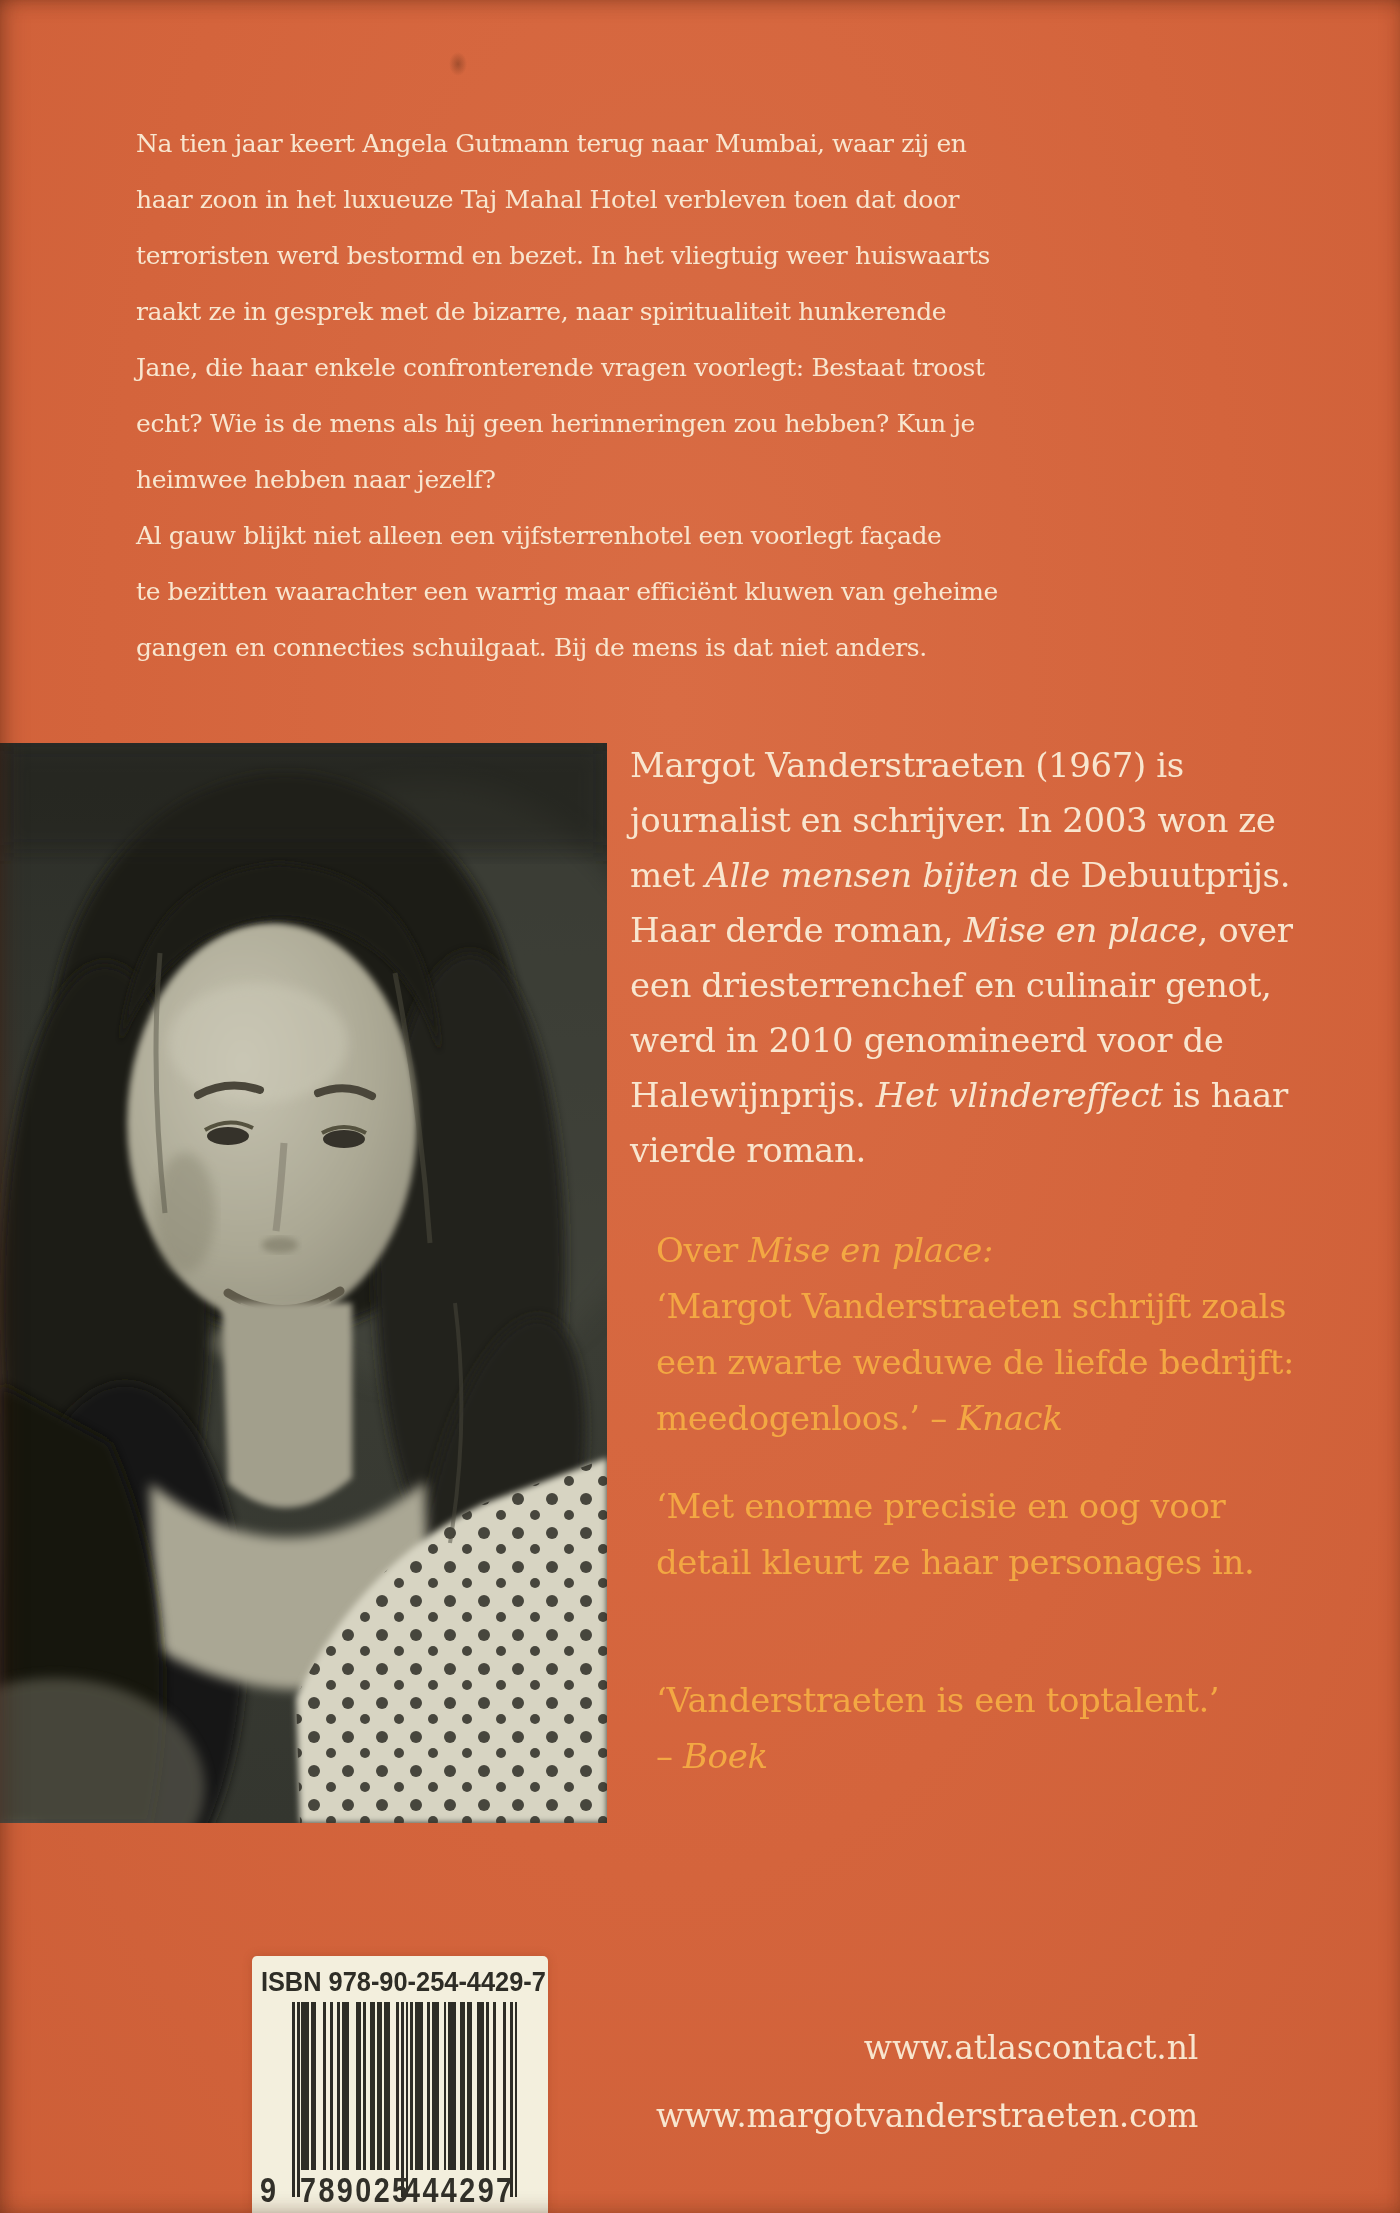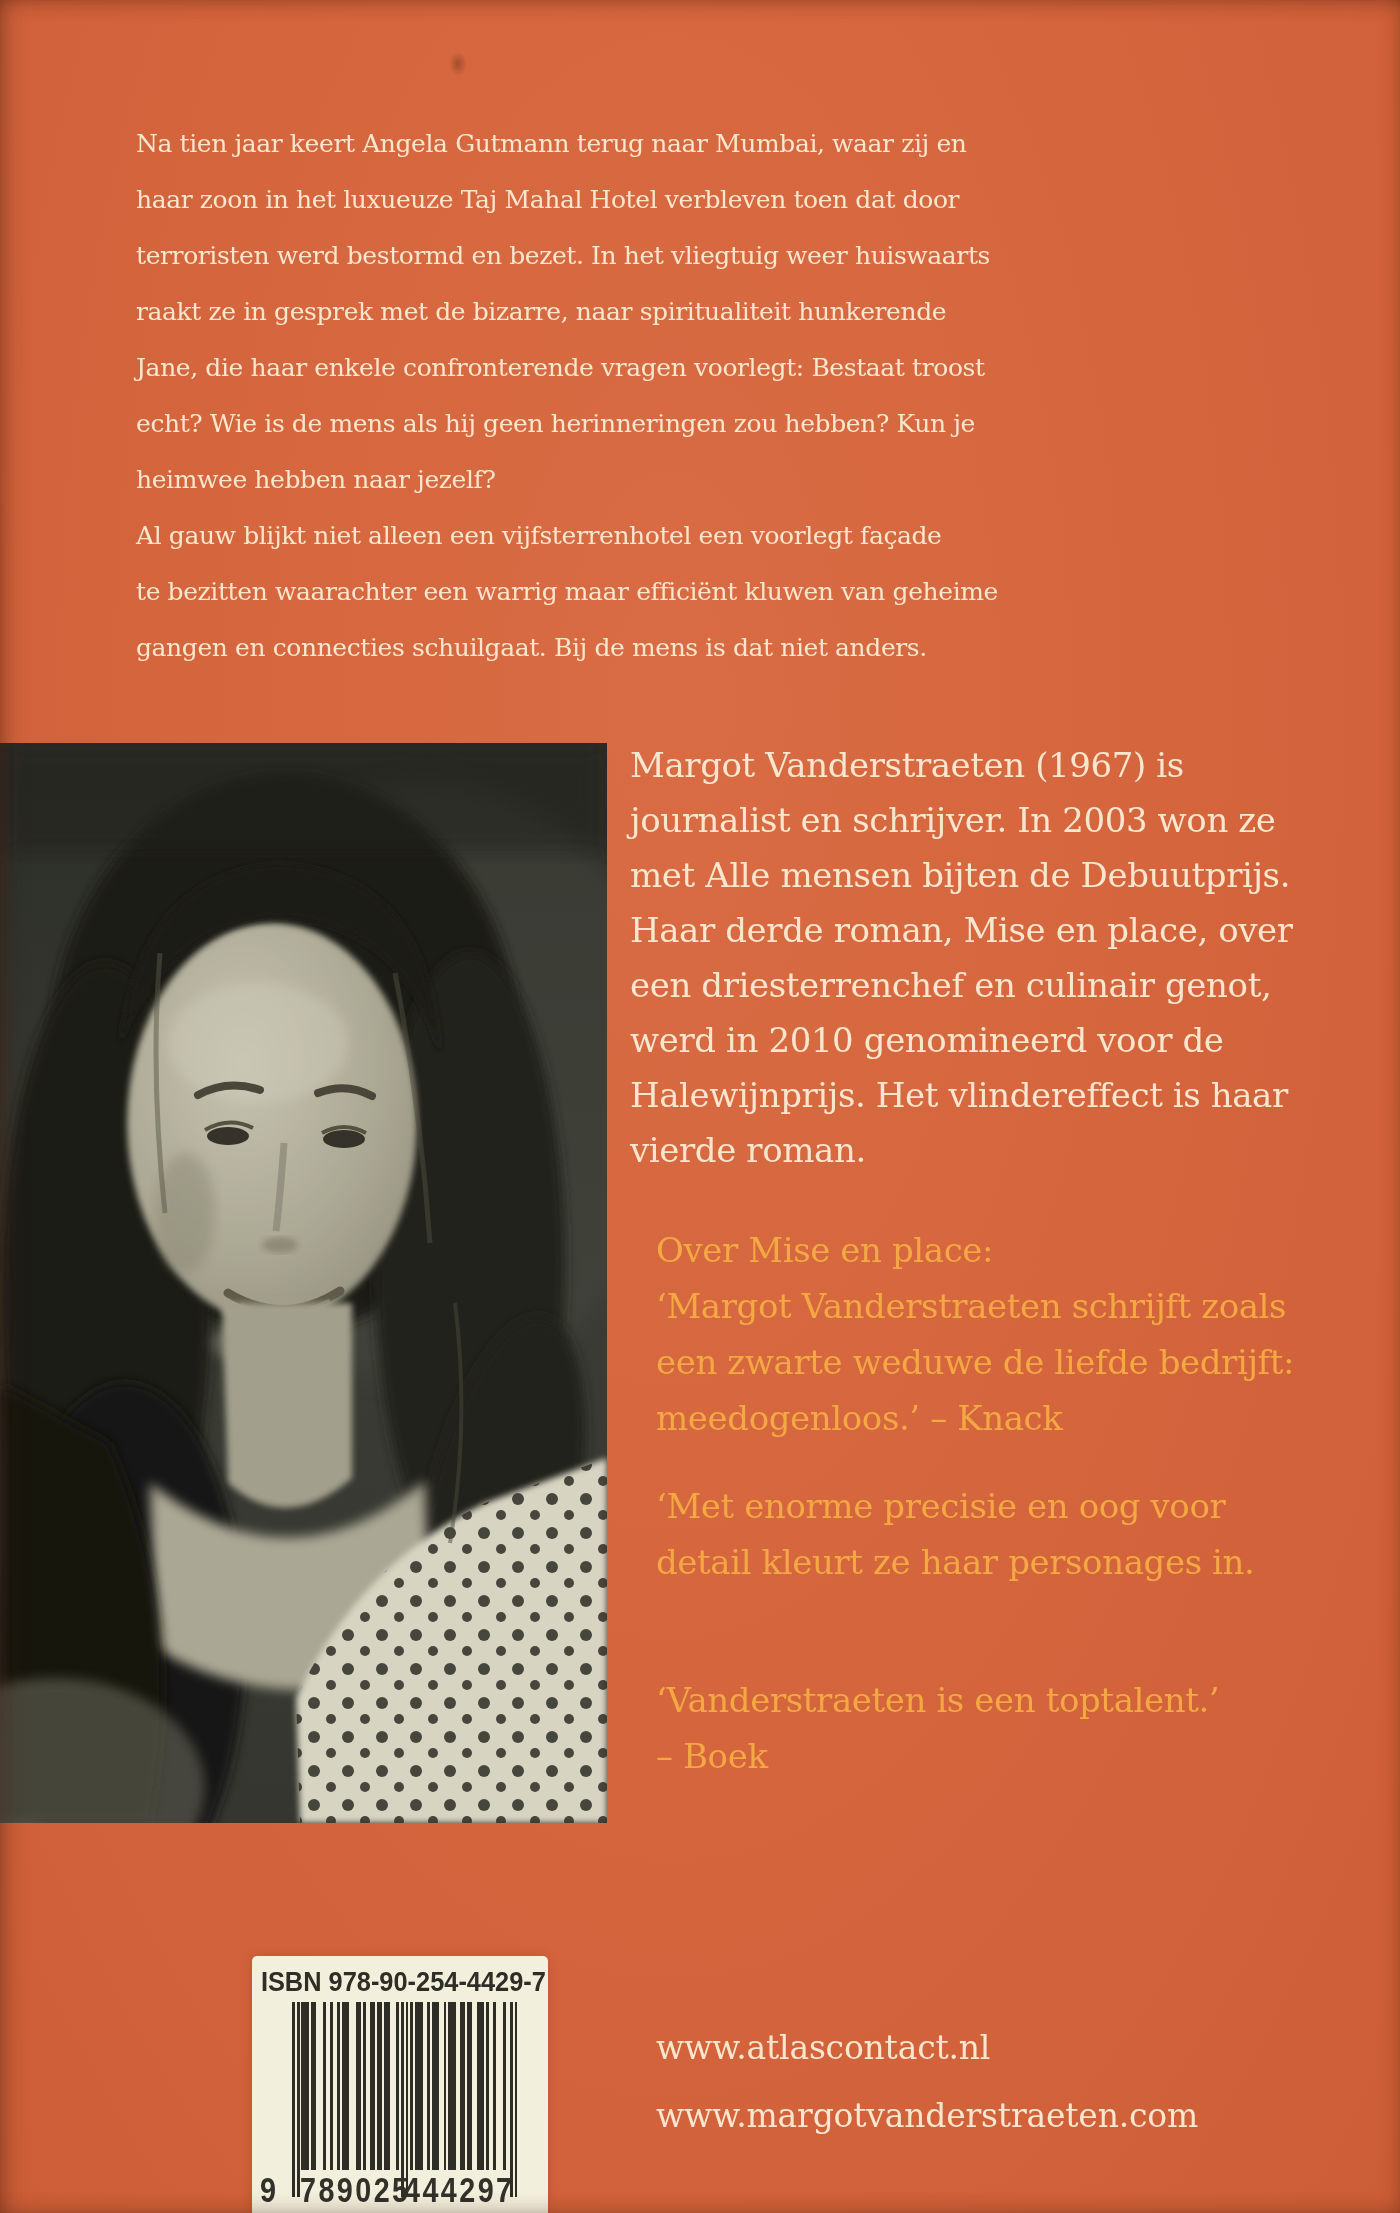--- a/index.html
+++ b/index.html
@@ -23,25 +23,25 @@
     position:absolute;left:630px;top:738px;
     font-size:34px;line-height:55px;letter-spacing:-.4px;
     color:#f8e6cf;white-space:nowrap;
   }
   .quote{
     position:absolute;left:656px;
     font-size:34px;line-height:56px;letter-spacing:-.4px;
     color:#f3a843;white-space:nowrap;
   }
   #q1{top:1222px}#q2{top:1478px}#q3{top:1672px}
-  .it{margin-top:32px;}
+  .it{font-style:italic;margin-top:32px;}
   .urls{
     position:absolute;left:656px;top:2014px;
     font-size:33px;line-height:68px;letter-spacing:-.2px;
-    color:#f8e6cf;white-space:nowrap;
+    color:#f8e6cf;white-space:nowrap;text-align:right;
   }
   .photo{
     position:absolute;left:0;top:743px;width:607px;height:1080px;
     box-shadow:inset 0 0 70px rgba(0,0,0,.55);
   }
   .photo svg{display:block;}
   .smudge{
     position:absolute;left:446px;top:48px;width:24px;height:32px;border-radius:50%;
     background:radial-gradient(closest-side, rgba(92,44,22,.42), rgba(92,44,22,0) 75%);
   }

